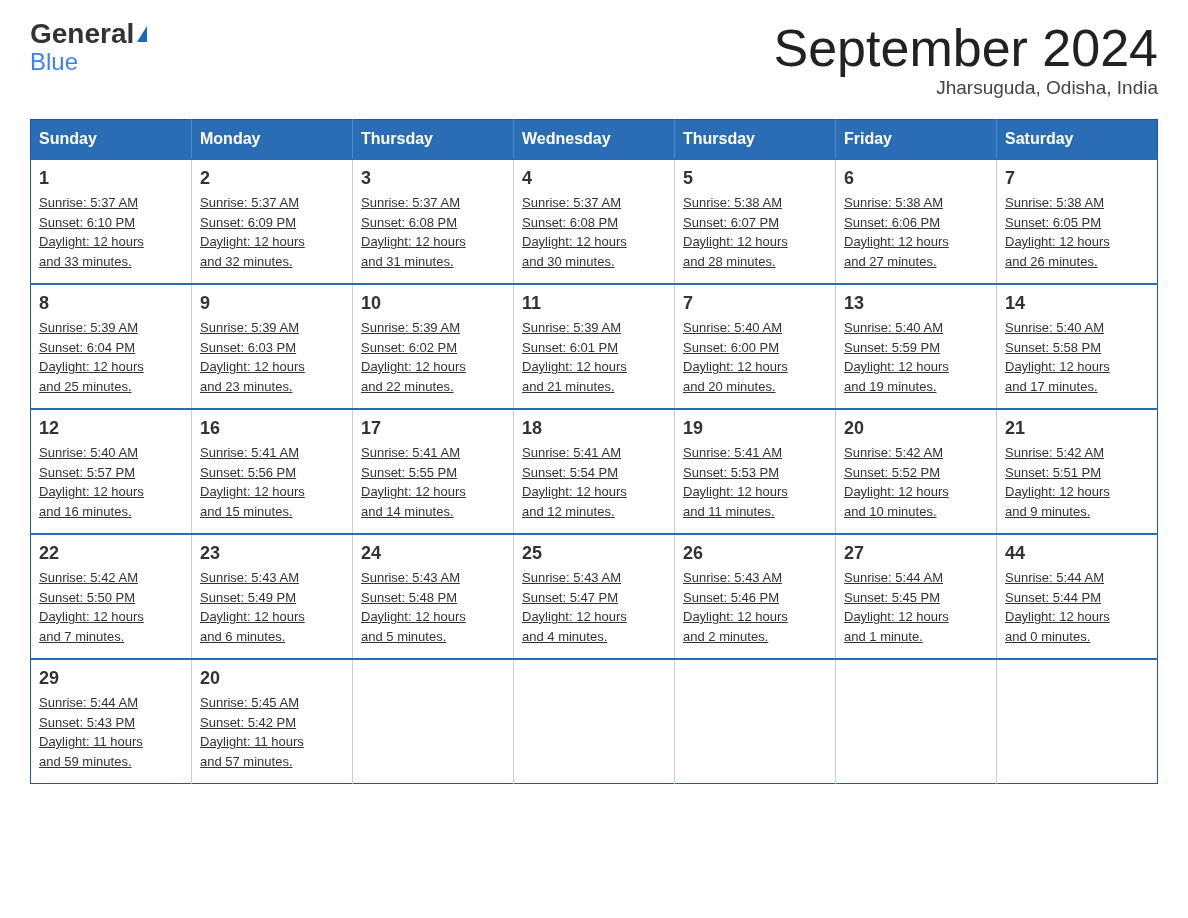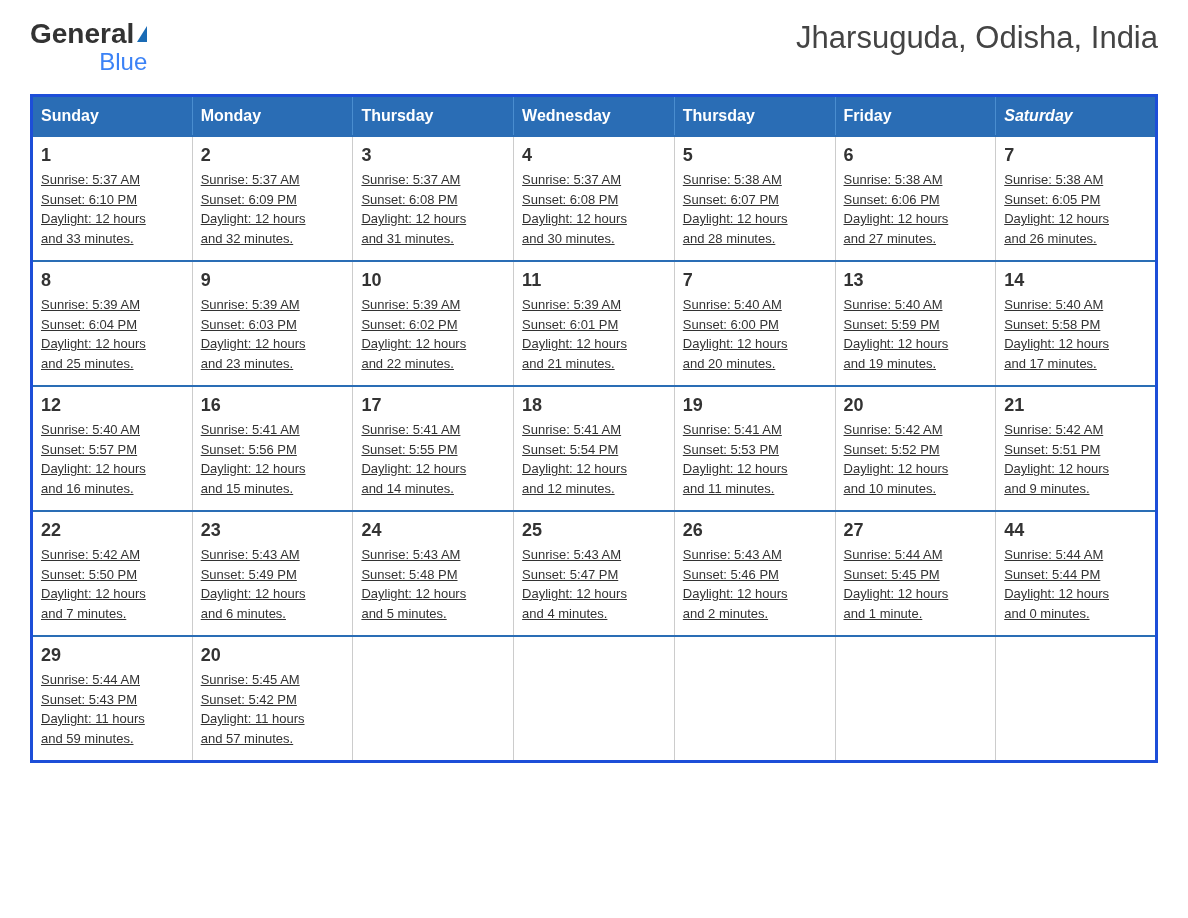--- a/index.html
+++ b/index.html
@@ -12,60 +12,60 @@
     }
     .header {
       display: flex;
       justify-content: space-between;
       align-items: flex-start;
       margin-bottom: 20px;
     }
     .logo {
       display: flex;
       flex-direction: column;
-      align-items: flex-end;
+      align-items: flex-start;
     }
     .logo-text {
       font-size: 28px;
       font-weight: bold;
       color: #333;
       line-height: 1;
     }
     .title-section {
       text-align: right;
     }
     .title-section h1 {
       font-size: 52px;
       font-weight: normal;
       color: #222;
       line-height: 1.1;
     }
     .title-section h2 {
-      font-size: 31px;
+      font-size: 19px;
       font-weight: normal;
       color: #444;
     }
     .calendar {
       width: 100%;
       border-collapse: collapse;
-      border: 3px solid #1d4ed8;
+      border: 1px solid #1d4ed8;
       margin-top: 12px;
     }
     .calendar thead tr {
       background-color: #2a6db5;
       color: #fff;
     }
     .calendar thead th {
       padding: 10px 8px;
       font-size: 16px;
       font-weight: bold;
       text-align: left;
       border-right: 1px solid #4a8dcf;
     }
-    .calendar thead th:last-child { border-right: none; font-style: italic; }
+    .calendar thead th:last-child { border-right: none; }
     .calendar tbody tr {
       border-top: 2px solid #2a6db5;
     }
     .calendar tbody td {
       vertical-align: top;
       padding: 8px 8px 12px 8px;
       border-right: 1px solid #ccc;
       font-size: 13px;
       color: #333;
       width: calc(100% / 7);
@@ -91,20 +91,21 @@
 <div class="header">
   <div class="logo">
     <div style="display:flex; align-items:center;">
       <span class="logo-text">
         General<span style="display:inline-block; width:0; height:0; border-left:10px solid transparent; border-right:0px solid transparent; border-bottom:16px solid #1a6bb5; margin-left:3px; vertical-align:middle; position:relative; top:-2px;"></span>
       </span>
     </div>
     <span class="logo-text" style="color:#3b82f6; font-size:24px; font-weight:normal; margin-top:2px;">Blue</span>
   </div>
   <div class="title-section">
+    <h1>September 2024</h1>
     <h2>Jharsuguda, Odisha, India</h2>
   </div>
 </div>
 
 <table class="calendar">
   <thead>
     <tr>
       <th>Sunday</th>
       <th>Monday</th>
       <th>Thursday</th>

